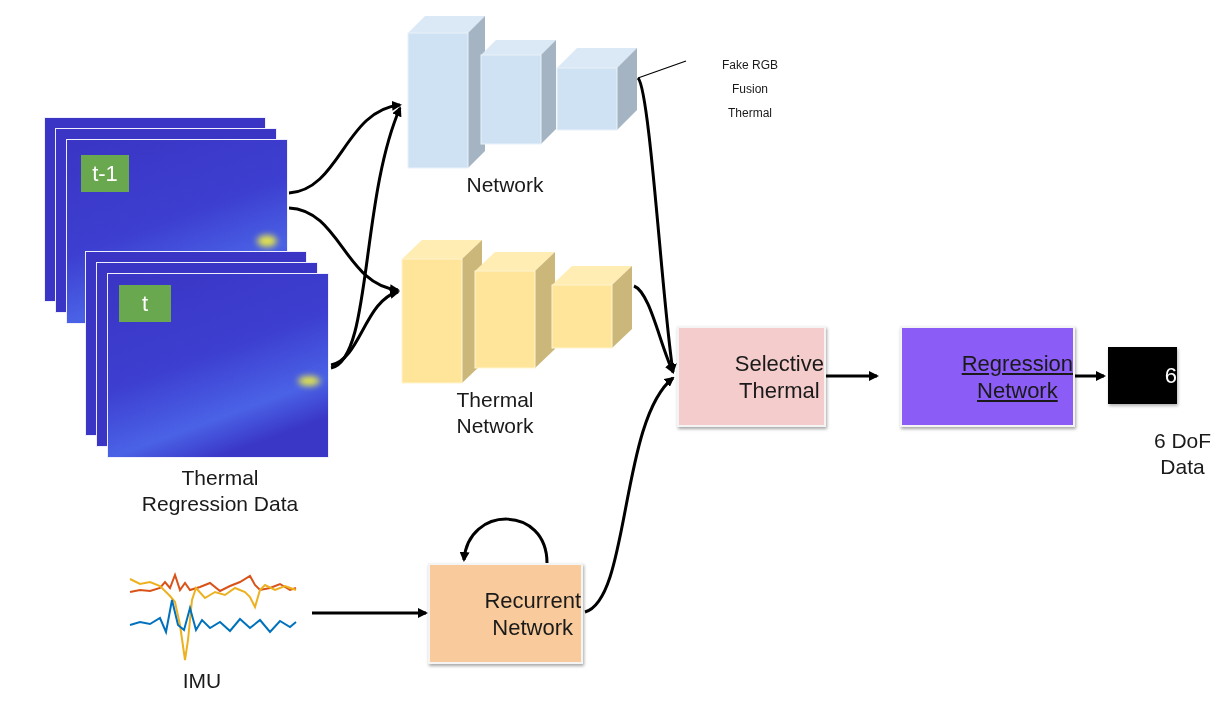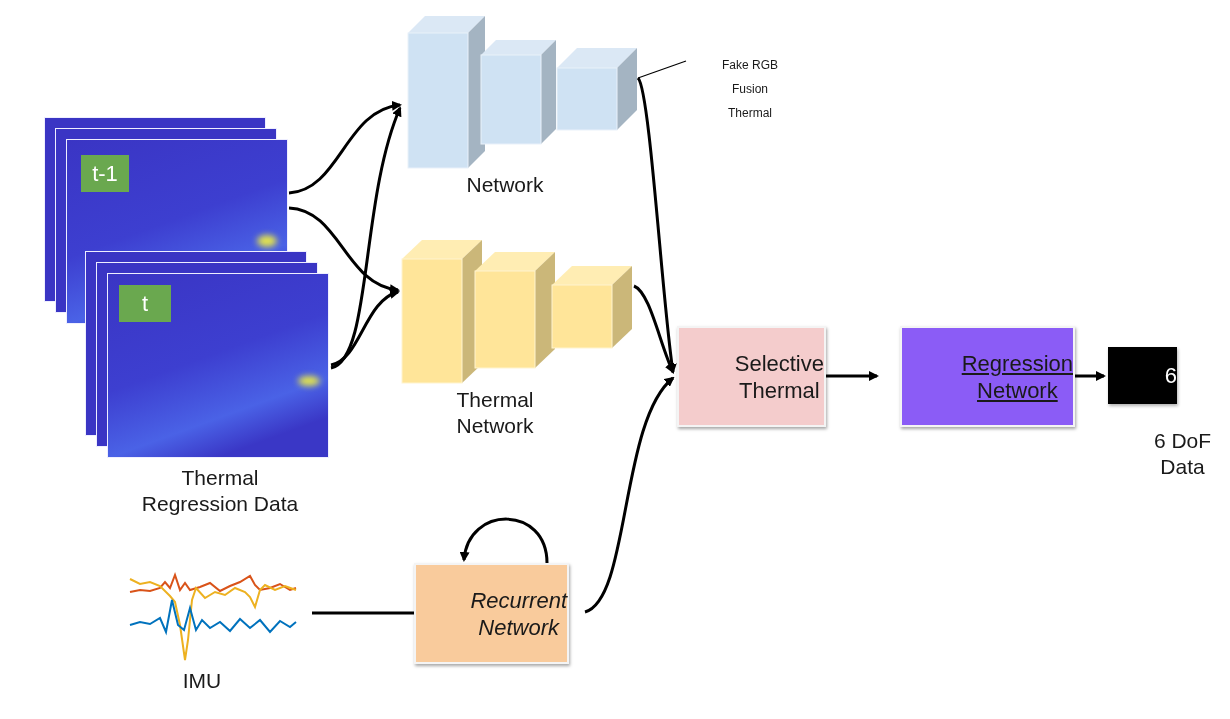--- a/index.html
+++ b/index.html
@@ -140,20 +140,20 @@
 
 <div class="box" style="left:1108px;top:347px;width:69px;height:57px;background:#000;color:#fff;border:none;box-shadow:1px 2px 3px rgba(0,0,0,0.3);">
   <span>6</span>
 </div>
 
 <div class="label" style="left:1130px;top:428px;width:105px;">
   <div>6 DoF</div>
   <div>Data</div>
 </div>
 
-<div class="box" style="left:414px;top:563px;width:155px;height:101px;background:#f9cb9c;font-style:italic;">
+<div class="box" style="left:428px;top:563px;width:155px;height:101px;background:#f9cb9c;">
   <div>
     <div>Recurrent</div>
     <div>Network</div>
   </div>
 </div>
 
 <div class="label" style="left:152px;top:668px;width:100px;">IMU</div>
 
 </body></html>

